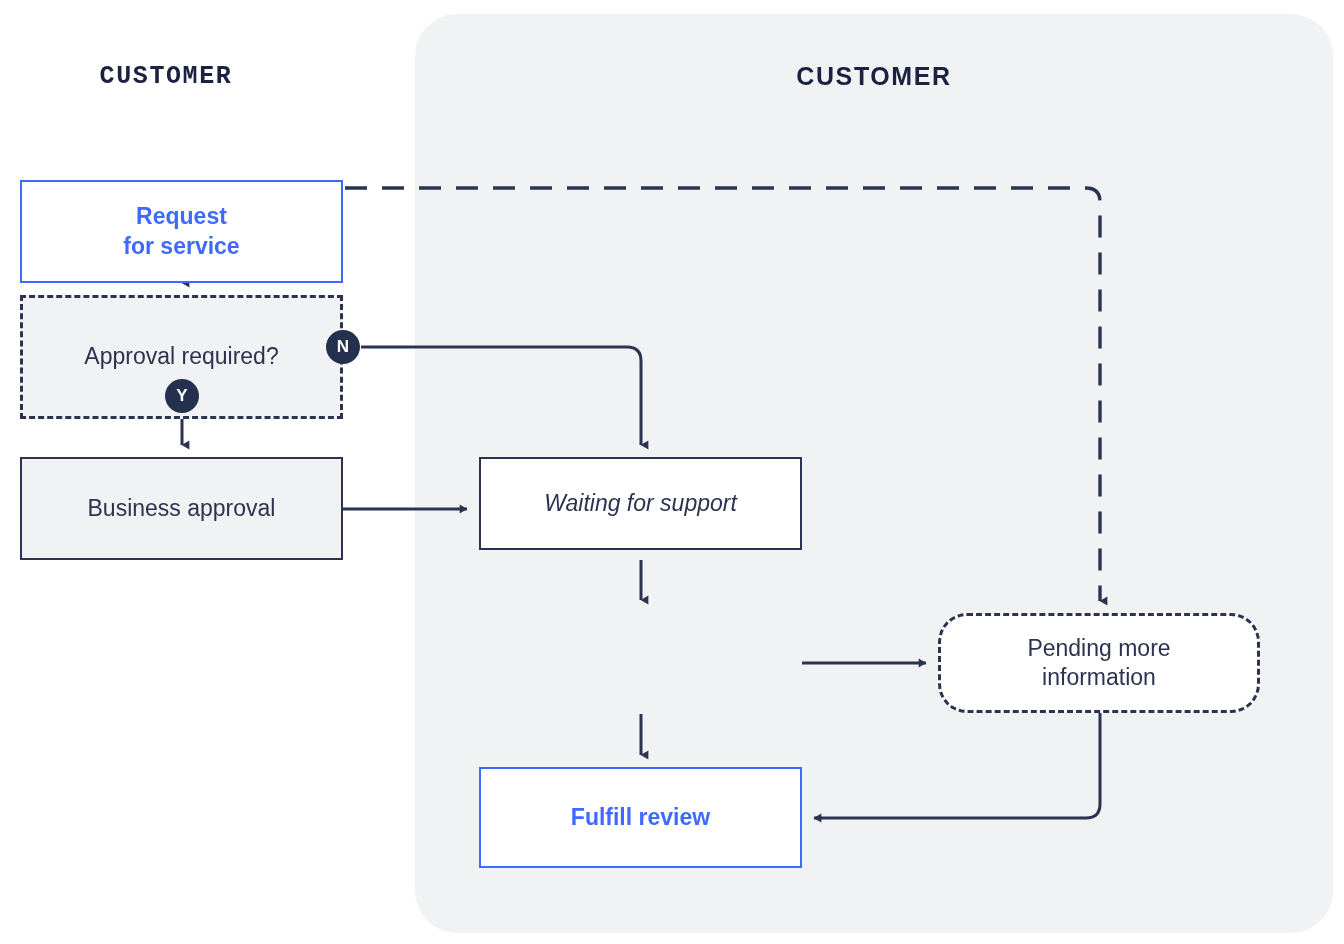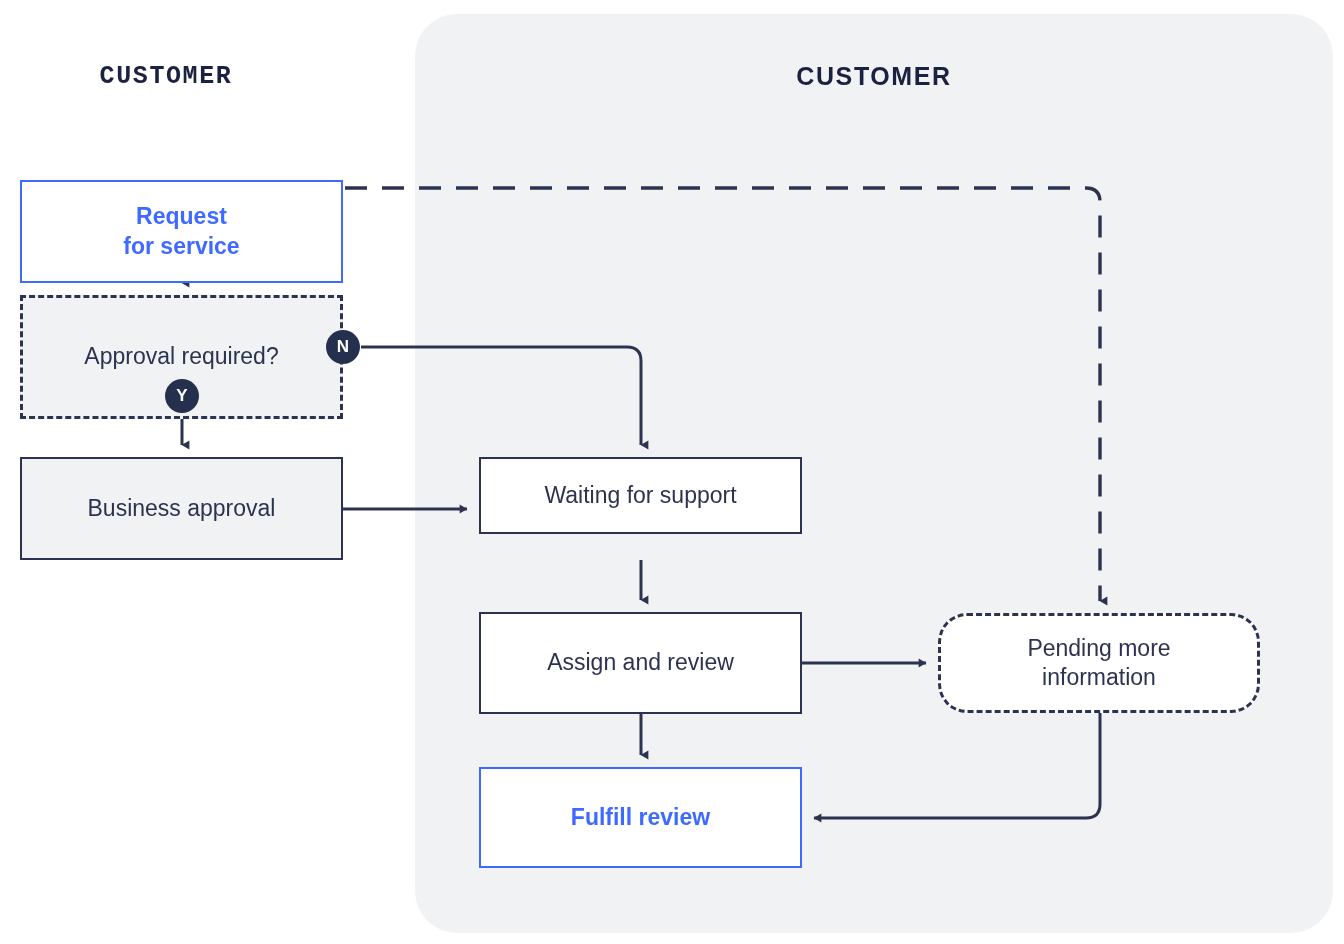--- a/index.html
+++ b/index.html
@@ -137,27 +137,24 @@
   </div>
 
   <div class="node node-dashed" style="left:20px; top:295px; width:323px; height:124px;">
     <span>Approval required?</span>
   </div>
 
   <div class="node node-solid-dark-filled" style="left:20px; top:457px; width:323px; height:103px;">
     <span>Business approval</span>
   </div>
 
-  <div class="node node-solid-dark" style="left:479px; top:457px; width:323px; height:77px;">
+  <div class="node node-solid-dark" style="left:479px; top:457px; width:323px; height:93px;font-style:italic;">
     <span>Waiting for support</span>
   </div>
 
-  <div class="node node-solid-dark" style="left:479px; top:612px; width:323px; height:102px;">
-    <span>Assign and review</span>
-  </div>
 
   <div class="node node-dashed-light" style="left:938px; top:613px; width:322px; height:100px;border-radius:29px;">
     <div>
       <div>Pending more</div>
       <div>information</div>
     </div>
   </div>
 
   <div class="node node-blue" style="left:479px; top:767px; width:323px; height:101px;">
     <span>Fulfill review</span>

